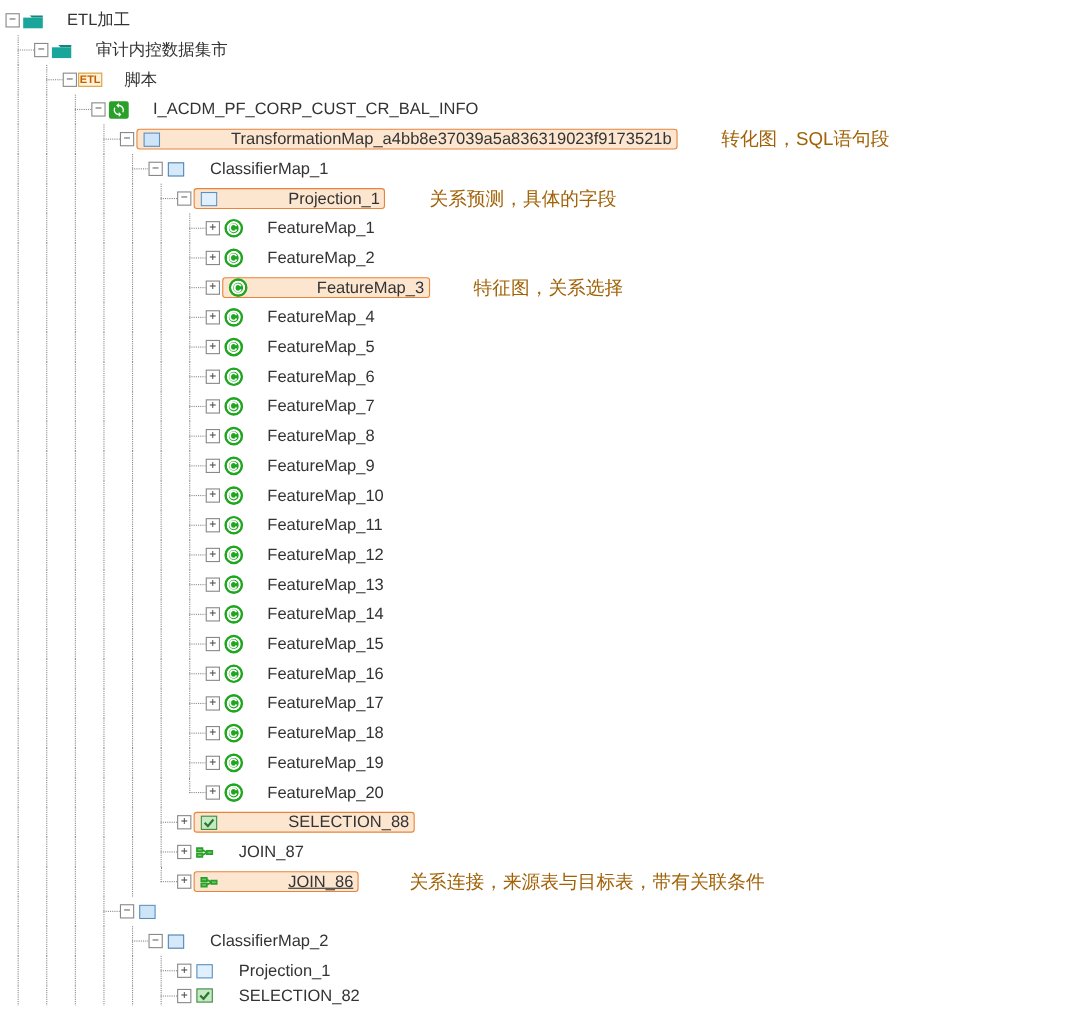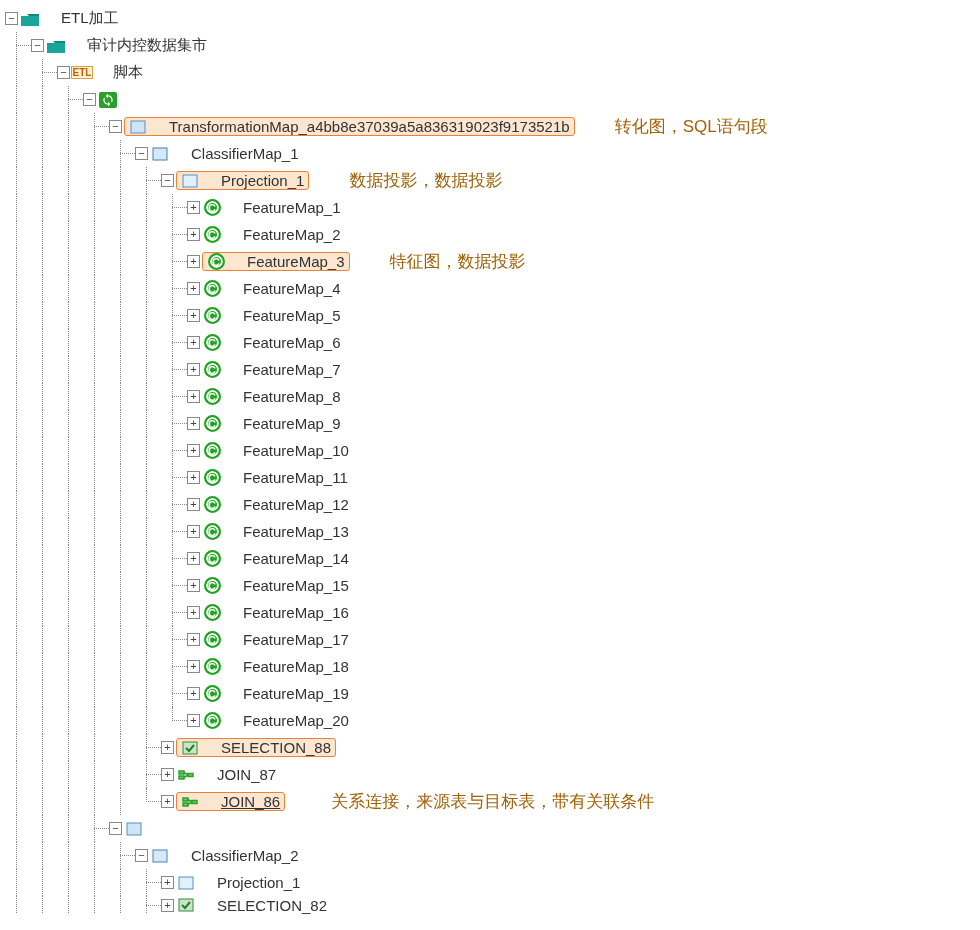--- a/index.html
+++ b/index.html
@@ -44,20 +44,21 @@
     justify-content: center;
     margin: 0 2px 0 1px;
     flex-shrink:0;
   }
   .label { padding: 0 1px; margin-left: 19px; }
   .hl {
     border: 1px solid #e8833a;
     background: #fde6d0;
     border-radius: 3px;
     padding: 0 3px;
+    gap: 41px;
   }
   .anno {
     color: #a16207;
     font-size: 17px;
     margin-left: 40px;
   }
   
   .ic-folder-teal svg rect { fill:#1aa59a; }
   .ic-folder-teal svg polygon { fill:#14857c; }
   .ic-etl { font-size:10px; font-weight:bold; color:#c06000; background:#fff2d9; border:1px solid #d8a040; padding:0 1px; }
@@ -127,20 +128,21 @@
   <span class="indent">
         <span class="line-v"></span>
         <span class="line-h"></span>
       </span>
   <span class="toggle">−</span>
   <span class="icon ic-refresh">
         <svg width="14" height="14" viewBox="0 0 24 24">
           <path d="M12 4V1L8 5l4 4V6c3.3 0 6 2.7 6 6 0 1-.3 2-.7 2.8l1.5 1.5C19.5 15 20 13.6 20 12c0-4.4-3.6-8-8-8zm0 14c-3.3 0-6-2.7-6-6 0-1 .3-2 .7-2.8L5.2 7.7C4.5 9 4 10.4 4 12c0 4.4 3.6 8 8 8v3l4-4-4-4v3z"></path>
         </svg>
       </span>
+  <span class="label">I_ACDM_PF_CORP_CUST_CR_BAL_INFO</span>
 </div>
 
 <div class="node">
   <span class="indent">
         <span class="line-v"></span>
       </span>
   <span class="indent">
         <span class="line-v"></span>
       </span>
   <span class="indent">
@@ -210,21 +212,21 @@
       </span>
   <span class="toggle">−</span>
   <span class="hl" style="display:inline-flex;align-items:center;">
     <span class="icon ic-proj">
           <svg width="16" height="14">
             <rect x="1" y="1" width="14" height="12" stroke-width="1"></rect>
           </svg>
         </span>
     <span class="label">Projection_1</span>
   </span>
-  <span class="anno">数据投影，数据投影</span>
+  <span class="anno">关系预测，具体的字段</span>
 </div>
 
 <div id="features">
       <div class="node">
         <span class="indent">
           <span class="line-v"></span>
         </span>
         <span class="indent">
           <span class="line-v"></span>
         </span>
@@ -302,21 +304,21 @@
           <span class="line-v"></span>
           <span class="line-h"></span>
         </span>
         <span class="toggle">+</span>
         <span class="hl" style="display:inline-flex;align-items:center;">
           <span class="icon">
             <span class="ic-c">C</span>
           </span>
           <span class="label">FeatureMap_3</span>
         </span>
-        <span class="anno">特征图，数据投影</span>
+        <span class="anno">特征图，关系选择</span>
       </div>
       <div class="node">
         <span class="indent">
           <span class="line-v"></span>
         </span>
         <span class="indent">
           <span class="line-v"></span>
         </span>
         <span class="indent">
           <span class="line-v"></span>

